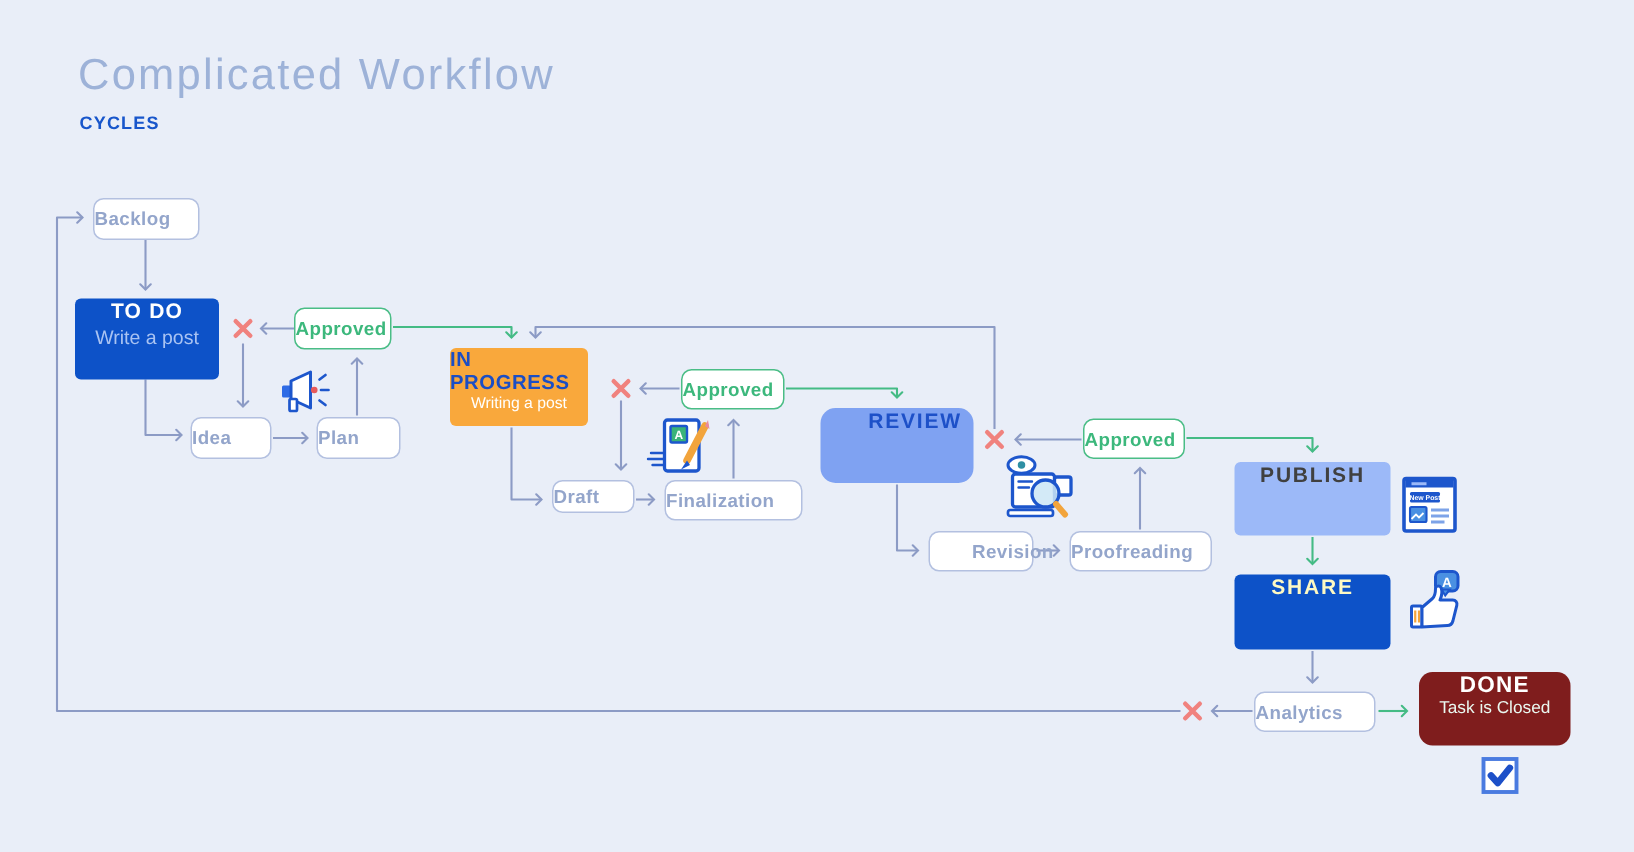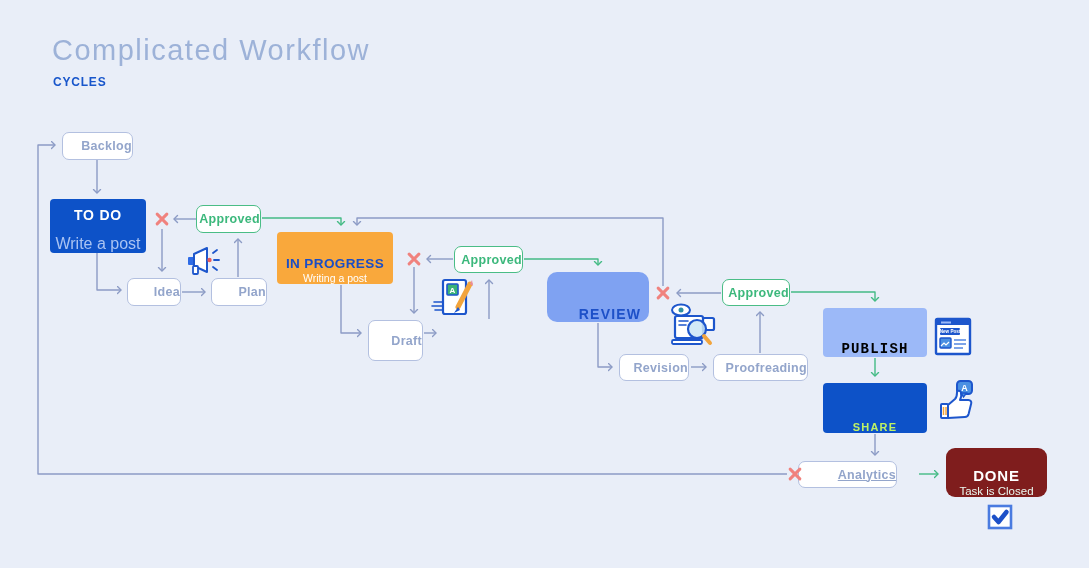--- a/index.html
+++ b/index.html
@@ -10,42 +10,42 @@
   #connectors{position:absolute;left:0;top:0;pointer-events:none;}
   .title{
     position:absolute;left:52px;top:34px;font-size:29px;font-weight:400;
     color:#9DB2D8;letter-spacing:1.5px;
   }
   .subtitle{
     position:absolute;left:53px;top:75px;font-size:12px;font-weight:700;
     color:#1856CB;letter-spacing:0.8px;
   }
   .node{
-    position:absolute;display:flex;align-items:center;justify-content:flex-end;
+    position:absolute;display:flex;align-items:center;justify-content:flex-start;
     box-sizing:border-box;cursor:default;
   }
   .small{
     background:#fff;border:1.5px solid #B3C0E0;border-radius:7px;
     color:#93A5CB;font-size:12.5px;font-weight:600;letter-spacing:0.3px;
   }
   .approved{border-color:#4ABD86;color:#3CB87C;}
   .big{flex-direction:column;border-radius:4px;}
   .big .t{font-weight:700;}
   .todo{background:#0D52C8;}
   .todo .t{color:#fff;font-size:14px;letter-spacing:0.8px;}
-  .todo .s{color:#A9C3F2;font-size:16px;margin-top:12px;}
+  .todo .s{color:#A9C3F2;font-size:13px;margin-top:2px;}
   .inprogress{background:#F9A83C;}
   .inprogress .t{color:#1B4EC5;font-size:13.5px;letter-spacing:0.4px;}
   .inprogress .s{color:#fff;font-size:10.5px;margin-top:1px;}
   .review{background:#7FA2F2;border-radius:10px;padding-left:24px;}
   .review .t{color:#1D50C8;font-size:14px;letter-spacing:1.2px;}
   .publish{background:#9CB9F8;}
-  .publish .t{color:#000000;font-size:14px;letter-spacing:1.2px;font-family:Liberation Mono, monospace;}
+  .publish .t{color:#404040;font-size:14px;letter-spacing:1.2px;}
   .share{background:#0D52C8;}
-  .share .t{color:#bef264;font-size:11px;letter-spacing:1.2px;}
+  .share .t{color:#fef9c3;font-size:14px;letter-spacing:1.2px;}
   .done{background:#7f1d1d;border-radius:9px;}
   .done .t{color:#fff;font-size:15px;letter-spacing:0.8px;}
   .done .s{color:#EAF8F0;font-size:11.5px;margin-top:1px;}
   .icon{position:absolute;line-height:0;}
   .xmark{position:absolute;width:14px;height:14px;line-height:0;}
 </style>
 </head>
 <body>
 
 <div id="canvas">
@@ -106,33 +106,36 @@
   </div>
 
   <div class="node small" style="left:127px;top:278px;width:54px;height:28px;">
     <span>Idea</span>
   </div>
 
   <div class="node small" style="left:211px;top:278px;width:56px;height:28px;">
     <span>Plan</span>
   </div>
 
-  <div class="node big inprogress" style="left:277px;top:232px;width:116px;height:52px;">
+  <div class="node big inprogress" style="left:300px;top:232px;width:92px;height:52px;">
     <span class="t">IN PROGRESS</span>
     <span class="s">Writing a post</span>
   </div>
 
   <div class="node small approved" style="left:454px;top:246px;width:69px;height:27px;">
     <span>Approved</span>
   </div>
 
-  <div class="node small" style="left:368px;top:320px;width:55px;height:41px;">
+  <div class="node small" style="left:368px;top:320px;width:55px;height:22px;">
     <span>Draft</span>
   </div>
 
+  <div class="node small" style="left:443px;top:320px;width:92px;height:27px;">
+    <span>Finalization</span>
+  </div>
 
   <div class="node big review" style="left:547px;top:272px;width:102px;height:50px;">
     <span class="t">REVIEW</span>
   </div>
 
   <div class="node small approved" style="left:722px;top:279px;width:68px;height:27px;">
     <span>Approved</span>
   </div>
 
   <div class="node small" style="left:619px;top:354px;width:70px;height:27px;padding-left:28px;">
@@ -144,21 +147,21 @@
   </div>
 
   <div class="node big publish" style="left:823px;top:308px;width:104px;height:49px;">
     <span class="t">PUBLISH</span>
   </div>
 
   <div class="node big share" style="left:823px;top:383px;width:104px;height:50px;">
     <span class="t">SHARE</span>
   </div>
 
-  <div class="node small" style="left:798px;top:461px;width:99px;height:27px;text-decoration:underline;">
+  <div class="node small" style="left:836px;top:461px;width:81px;height:27px;">
     <span>Analytics</span>
   </div>
 
   <div class="node big done" style="left:946px;top:448px;width:101px;height:49px;">
     <span class="t">DONE</span>
     <span class="s">Task is Closed</span>
   </div>
 
   <span class="xmark" style="left:155px;top:212px;">
     <svg width="14" height="14" viewBox="0 0 13 13">

